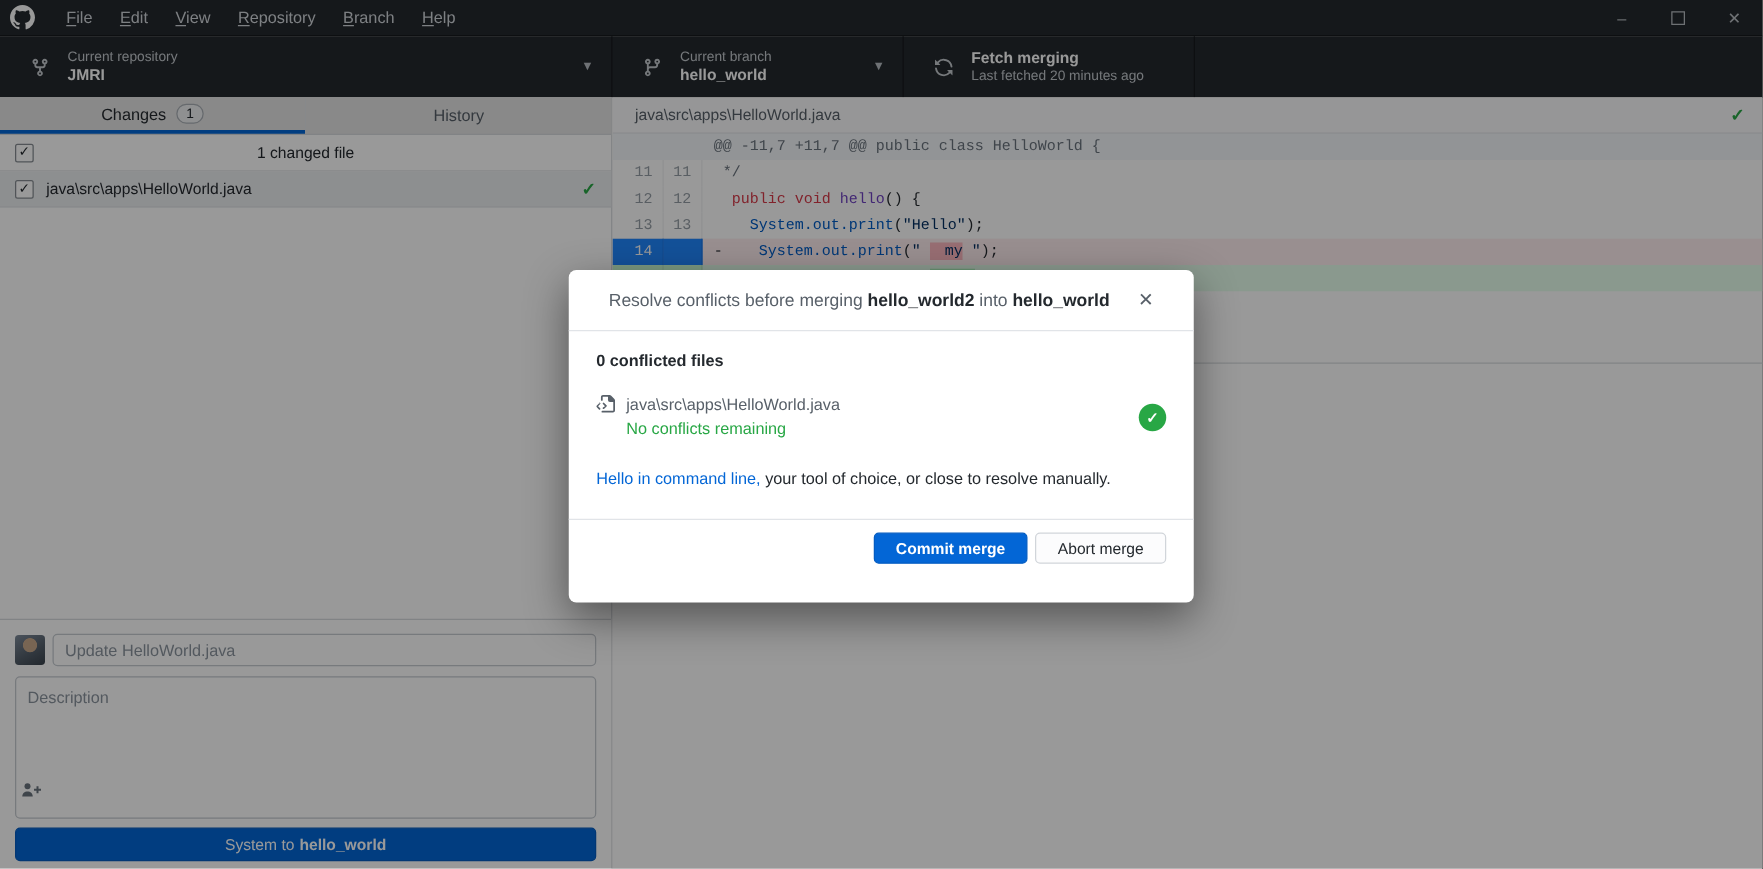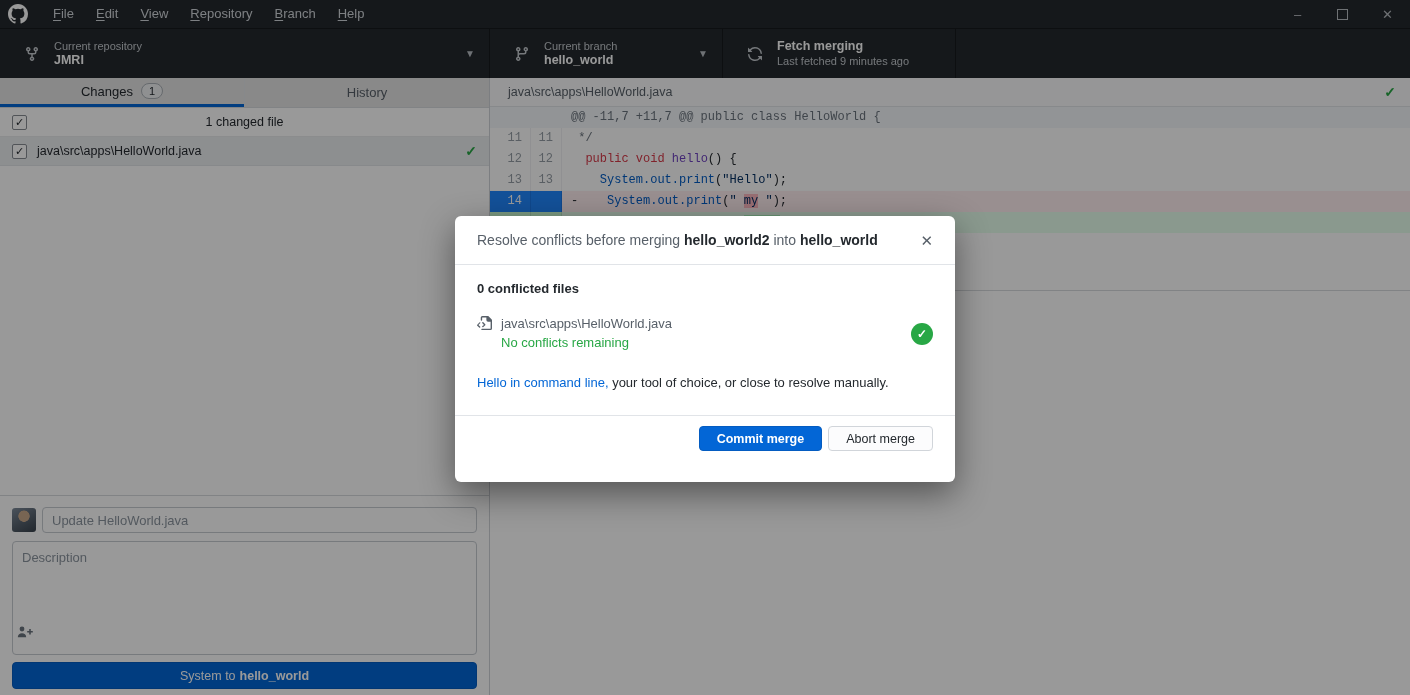--- a/index.html
+++ b/index.html
@@ -92,28 +92,28 @@
   .drow .code{flex:1;padding-left:9px;color:#24292e;}
   .drow.hunk{background:#f4f7fa;color:#6a737d;}
   .drow.hunk .htext{padding-left:81px;}
   .drow.removed{background:#ffeef0;}
   .drow.added{background:#e6ffed;}
   .drow.added .g1,.drow.added .g2{background:#cdffd8;border-right-color:#bceac7;}
   .drow.selected .g1,.drow.selected .g2{background:#2188ff;color:#fff;border-right-color:#1c78ea;}
   .diff-end{height:57px;border-bottom:1px solid #d8dbde;}
   .c-comment{color:#6a737d;} .c-keyword{color:#d73a49;} .c-func{color:#6f42c1;}
   .c-call{color:#005cc5;} .c-string{color:#032f62;} .c-plain{color:#24292e;}
-  .c-word-removed{background:#fdb8c0;} .c-word-added{background:#acf2bd;}
+  .c-word-removed{background:#fdb8c0;padding-left:12px;} .c-word-added{background:#acf2bd;}
 
   
   .overlay{position:absolute;inset:0;background:rgba(0,0,0,0.40);z-index:50;}
   .dialog{position:absolute;left:455px;top:216px;width:500px;height:266px;background:#fff;
           border-radius:6px;box-shadow:0 12px 34px rgba(0,0,0,0.45);z-index:60;box-sizing:border-box;}
   .dlg-header{height:48px;border-bottom:1px solid #e1e4e8;display:flex;align-items:center;
-              padding:0 22px;}
+              padding:0 32px;}
   .dlg-title{font-size:14px;color:#586069;}
   .dlg-title b{color:#24292e;}
   .dlg-close{margin-left:auto;color:#586069;font-size:15px;line-height:15px;cursor:default;}
   .dlg-body{padding:16px 22px 0 22px;position:relative;height:150px;box-sizing:border-box;}
   .dlg-count{font-size:13px;font-weight:bold;color:#24292e;}
   .dlg-file{display:flex;margin-top:19px;}
   .dlg-file .ficon{margin-top:1px;flex:none;display:flex;}
   .dlg-file .ftxt{margin-left:9px;}
   .dlg-fpath{font-size:13px;color:#586069;line-height:17px;}
   .dlg-fstatus{font-size:13px;color:#28a745;line-height:17px;margin-top:2px;}
@@ -184,21 +184,21 @@
       <span class="tool-caret">▼</span>
     </div>
     <div class="tool-sec sec-fetch">
       <span class="ticon">
         <svg width="16" height="16" viewBox="0 0 16 16">
             <path fill="#c3c8cd" d="M1.705 8.005a.75.75 0 0 1 .834.656 5.5 5.5 0 0 0 9.592 2.97l-1.204-1.204a.25.25 0 0 1 .177-.427h3.646a.25.25 0 0 1 .25.25v3.646a.25.25 0 0 1-.427.177l-1.38-1.38A7.002 7.002 0 0 1 1.05 8.84a.75.75 0 0 1 .656-.834ZM8 2.5a5.487 5.487 0 0 0-4.131 1.869l1.204 1.204A.25.25 0 0 1 4.896 6H1.25A.25.25 0 0 1 1 5.75V2.104a.25.25 0 0 1 .427-.177l1.38 1.38A7.002 7.002 0 0 1 14.95 7.16a.75.75 0 0 1-1.49.178A5.5 5.5 0 0 0 8 2.5Z"></path>
           </svg>
       </span>
       <span class="tool-txt">
         <span class="tool-value">Fetch merging</span>
-        <span class="tool-label">Last fetched 9 minutes ago</span>
+        <span class="tool-label">Last fetched 20 minutes ago</span>
       </span>
     </div>
   </div>
 
   <div class="main">
 
     <div class="sidebar">
       <div class="tabs">
         <div class="tab active">
           <span>Changes</span>

